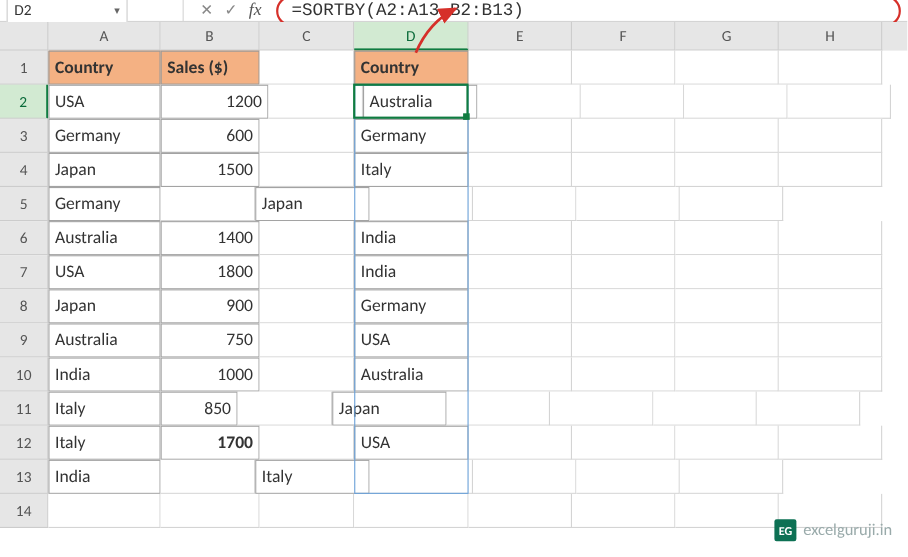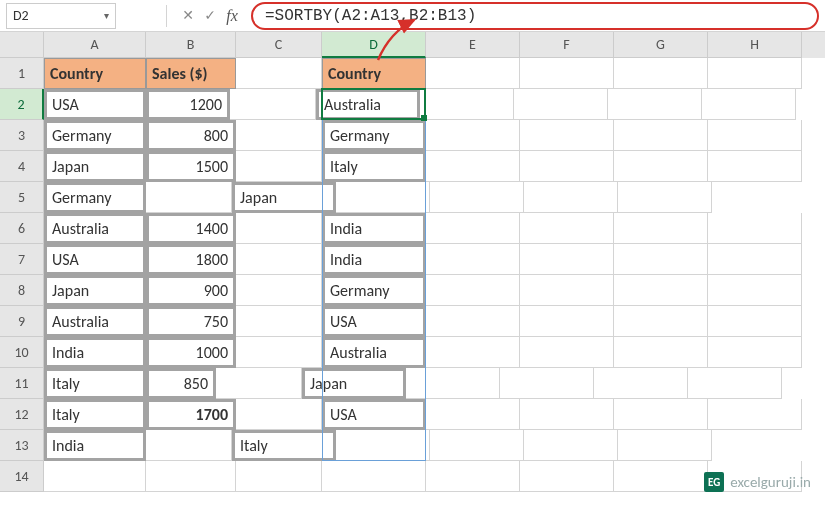--- a/index.html
+++ b/index.html
@@ -1,36 +1,36 @@
 <!DOCTYPE html>
 <html><head>
 <meta charset="utf-8">
 <style>
 * { box-sizing: border-box; margin: 0; padding: 0; }
 body { font-family: Calibri, Arial, sans-serif; font-size: 15px; background: #fff; color: #333; width: 825px; height: 506px; overflow: hidden; position: relative; }
-.formula-bar { display: flex; align-items: center; height: 32px; border-bottom: 1px solid #d4d4d4; background: #fff; padding: 0 6px; }
+.formula-bar { display: flex; align-items: center; height: 20px; border-bottom: 1px solid #d4d4d4; background: #fff; padding: 0 6px; }
 .name-box { display: flex; align-items: center; height: 26px; border: 1px solid #ccc; background: #fff; padding: 0 6px; width: 110px; justify-content: space-between; }
 .name-box-text { font-size: 14px; color: #333; }
 .chev { color: #666; font-size: 10px; }
 .fb-divider { width: 1px; height: 22px; background: #d4d4d4; margin: 0 10px 0 50px; }
 .fb-btn { width: 22px; height: 22px; display: flex; align-items: center; justify-content: center; color: #888; font-size: 14px; }
 .fb-btn.fx { font-style: italic; font-family: 'Times New Roman', serif; color: #555; font-size: 16px; }
 .formula-input { flex: 1; padding: 2px 12px; font-size: 16px; color: #333; border: 2.5px solid #d6302a; border-radius: 18px; margin-left: 8px; height: 28px; display: flex; align-items: center; font-family: Consolas, 'Courier New', monospace; }
 .grid { position: relative; }
 .corner { position: absolute; left: 0; top: 0; width: 44px; height: 26px; background: #e6e6e6; border-right: 1px solid #ccc; border-bottom: 1px solid #ccc; }
 .col-headers { display: flex; margin-left: 44px; height: 26px; background: #e6e6e6; }
 .col-header { border-right: 1px solid #ccc; border-bottom: 1px solid #ccc; display: flex; align-items: center; justify-content: center; font-size: 14px; color: #555; background: #e6e6e6; }
 .col-header.active { background: #d2ead2; color: #0b6b3a; border-bottom: 2px solid #107c41; }
 .rows { }
 .row { display: flex; height: 31px; }
 .row-header { width: 44px; background: #e6e6e6; border-right: 1px solid #ccc; border-bottom: 1px solid #ccc; display: flex; align-items: center; justify-content: center; font-size: 14px; color: #555; flex-shrink: 0; }
 .row-header.active { background: #d2ead2; color: #0b6b3a; border-right: 2px solid #107c41; }
 .cell { border-right: 1px solid #d4d4d4; border-bottom: 1px solid #d4d4d4; padding: 0 5px; display: flex; align-items: center; font-size: 16px; background: #fff; overflow: hidden; white-space: nowrap; }
 .cell.th { background: #f4b183; font-weight: bold; border: 1px solid #999; }
-.cell.bordered { border: 3px solid #a3a3a3; }
+.cell.bordered { border: 1px solid #a3a3a3; }
 .cell.num { justify-content: flex-end; }
 .sel-box { position: absolute; border: 2px solid #107c41; pointer-events: none; z-index: 5; }
 .sel-handle { position: absolute; width: 6px; height: 6px; background: #107c41; right: -3px; bottom: -3px; }
 .spill-box { position: absolute; border: 1px solid #6aa0d8; pointer-events: none; z-index: 3; }
 .arrow { position: absolute; z-index: 10; pointer-events: none; }
 .watermark { position: absolute; right: 14px; bottom: 14px; display: flex; align-items: center; gap: 6px; color: #9aa; font-size: 15px; }
 .wm-badge { width: 20px; height: 20px; background: #0d7154; color: #fff; display: flex; align-items: center; justify-content: center; font-size: 11px; font-weight: bold; border-radius: 2px; }
 </style>
 </head>
 <body>
@@ -69,32 +69,32 @@
         <div class="cell" style="width: 86px;"></div>
         <div class="cell th" style="width: 104px;">Country</div>
         <div class="cell" style="width: 94px;"></div>
         <div class="cell" style="width: 94px;"></div>
         <div class="cell" style="width: 94px;"></div>
         <div class="cell" style="width: 94px;"></div>
       </div>
       <div class="row">
         <div class="row-header active">2</div>
         <div class="cell bordered" style="width: 102px;">USA</div>
-        <div class="cell bordered num" style="width: 84px;">1200</div>
+        <div class="cell bordered num" style="width: 98px;">1200</div>
         <div class="cell" style="width: 86px;"></div>
         <div class="cell bordered" style="width: 104px;">Australia</div>
         <div class="cell" style="width: 94px;"></div>
         <div class="cell" style="width: 94px;"></div>
         <div class="cell" style="width: 94px;"></div>
         <div class="cell" style="width: 94px;"></div>
       </div>
       <div class="row">
         <div class="row-header">3</div>
         <div class="cell bordered" style="width: 102px;">Germany</div>
-        <div class="cell bordered num" style="width: 90px;">800</div>
+        <div class="cell bordered num" style="width: 90px;">600</div>
         <div class="cell" style="width: 86px;"></div>
         <div class="cell bordered" style="width: 104px;">Germany</div>
         <div class="cell" style="width: 94px;"></div>
         <div class="cell" style="width: 94px;"></div>
         <div class="cell" style="width: 94px;"></div>
         <div class="cell" style="width: 94px;"></div>
       </div>
       <div class="row">
         <div class="row-header">4</div>
         <div class="cell bordered" style="width: 102px;">Japan</div>

